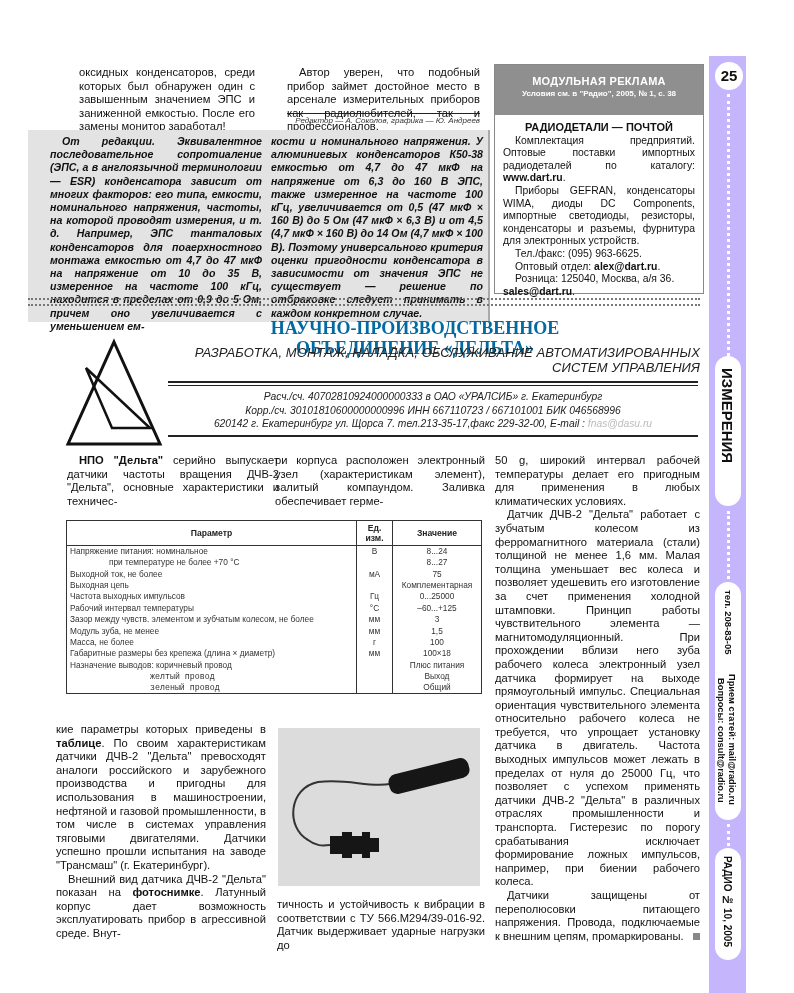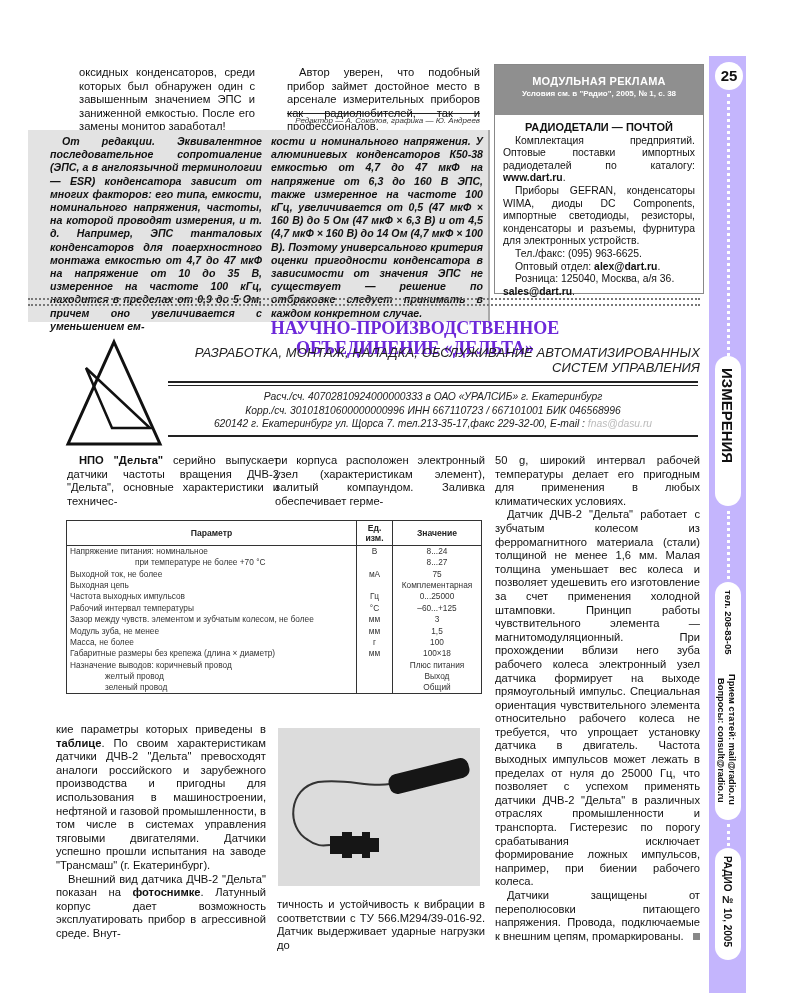--- a/index.html
+++ b/index.html
@@ -31,43 +31,43 @@
   #ad-body { padding: 6px 8px 0 8px; font-size: 10.4px; line-height: 12.6px; text-align: justify; }
   #ad-body .title { text-align: center; font-weight: bold; font-size: 11px; margin-bottom: 1px; }
   #ad-body p { text-indent: 12px; }
   #ad-body b { font-weight: bold; }
 
   
   #sep { position: absolute; left: 28px; top: 298px; width: 672px; height: 8px; border-top: 2px dotted #777; border-bottom: 2px dotted #777; }
 
   
   #logo { position: absolute; left: 64px; top: 338px; width: 100px; height: 110px; }
-  #company-title { position: absolute; left: 250px; top: 318px; width: 330px; text-align: center; font-family: "Liberation Serif", serif; font-weight: bold; font-size: 18px; line-height: 20px; color: #6d28d9; }
+  #company-title { position: absolute; left: 250px; top: 318px; width: 330px; text-align: center; font-family: "Liberation Serif", serif; font-weight: bold; font-size: 18px; line-height: 20px; color: #0369a1; }
   #company-sub { position: absolute; left: 170px; top: 345px; width: 530px; text-align: right; font-style: italic; font-size: 13px; color: #222; letter-spacing: 0.1px; }
   .rule-thick { position: absolute; left: 168px; width: 530px; border-top: 2px solid #222; }
   .rule-thin { position: absolute; left: 168px; width: 530px; border-top: 1px solid #222; }
   #bank { position: absolute; left: 168px; top: 390px; width: 530px; text-align: center; font-style: italic; font-size: 10.3px; line-height: 13.5px; color: #222; }
   #bank .email { color: #bbb; text-align: center; }
 
   
   #art-c1 { left: 67px; top: 454px; width: 212px; }
   #art-c2 { left: 275px; top: 454px; width: 210px; }
   #art-c3 { left: 495px; top: 454px; width: 205px; }
   #art-c1b { left: 56px; top: 723px; width: 210px; }
   #art-c2b { left: 277px; top: 898px; width: 208px; }
   b.kw { font-weight: bold; }
   .end-mark { display: inline-block; width: 7px; height: 7px; background: #888; float: right; margin-top: 3px; }
 
   
   #spec-table { position: absolute; left: 66px; top: 520px; width: 416px; border-collapse: collapse; font-size: 8.3px; color: #333; border: 1px solid #333; }
   #spec-table th { font-weight: bold; font-size: 8.6px; border: 1px solid #333; padding: 2px 2px; color: #222; height: 24px; }
   #spec-table td { padding: 0 3px; height: 11.4px; line-height: 11px; white-space: nowrap; }
   #spec-table td.unit, #spec-table td.val { text-align: center; border-left: 1px solid #333; }
-  #spec-table td.param.sub1 { padding-left: 68px; }
-  #spec-table td.param.sub2 { padding-left: 38px; }
+  #spec-table td.param.sub1 { padding-left: 42px; }
+  #spec-table td.param.sub2 { padding-left: 83px; font-family: Liberation Mono, monospace; }
 
   
   #photo { position: absolute; left: 278px; top: 728px; width: 202px; height: 158px; background: #dcdcdc; }
 
   
   #side { position: absolute; left: 709px; top: 56px; width: 37px; height: 937px; background: #c4b5fd; }
   .side-pill { position: absolute; left: 6px; width: 26px; background: #fff; border-radius: 13px; }
   .side-dots { position: absolute; left: 18px; width: 2px; border-left: 3px dotted #fff; }
   .vtext { position: absolute; writing-mode: vertical-rl; font-weight: bold; color: #111; white-space: nowrap; }
   #page-num { position: absolute; left: 6px; top: 6px; width: 28px; height: 28px; border-radius: 50%; background: #fff; text-align: center; font-weight: bold; font-size: 15px; line-height: 28px; color: #111; }

